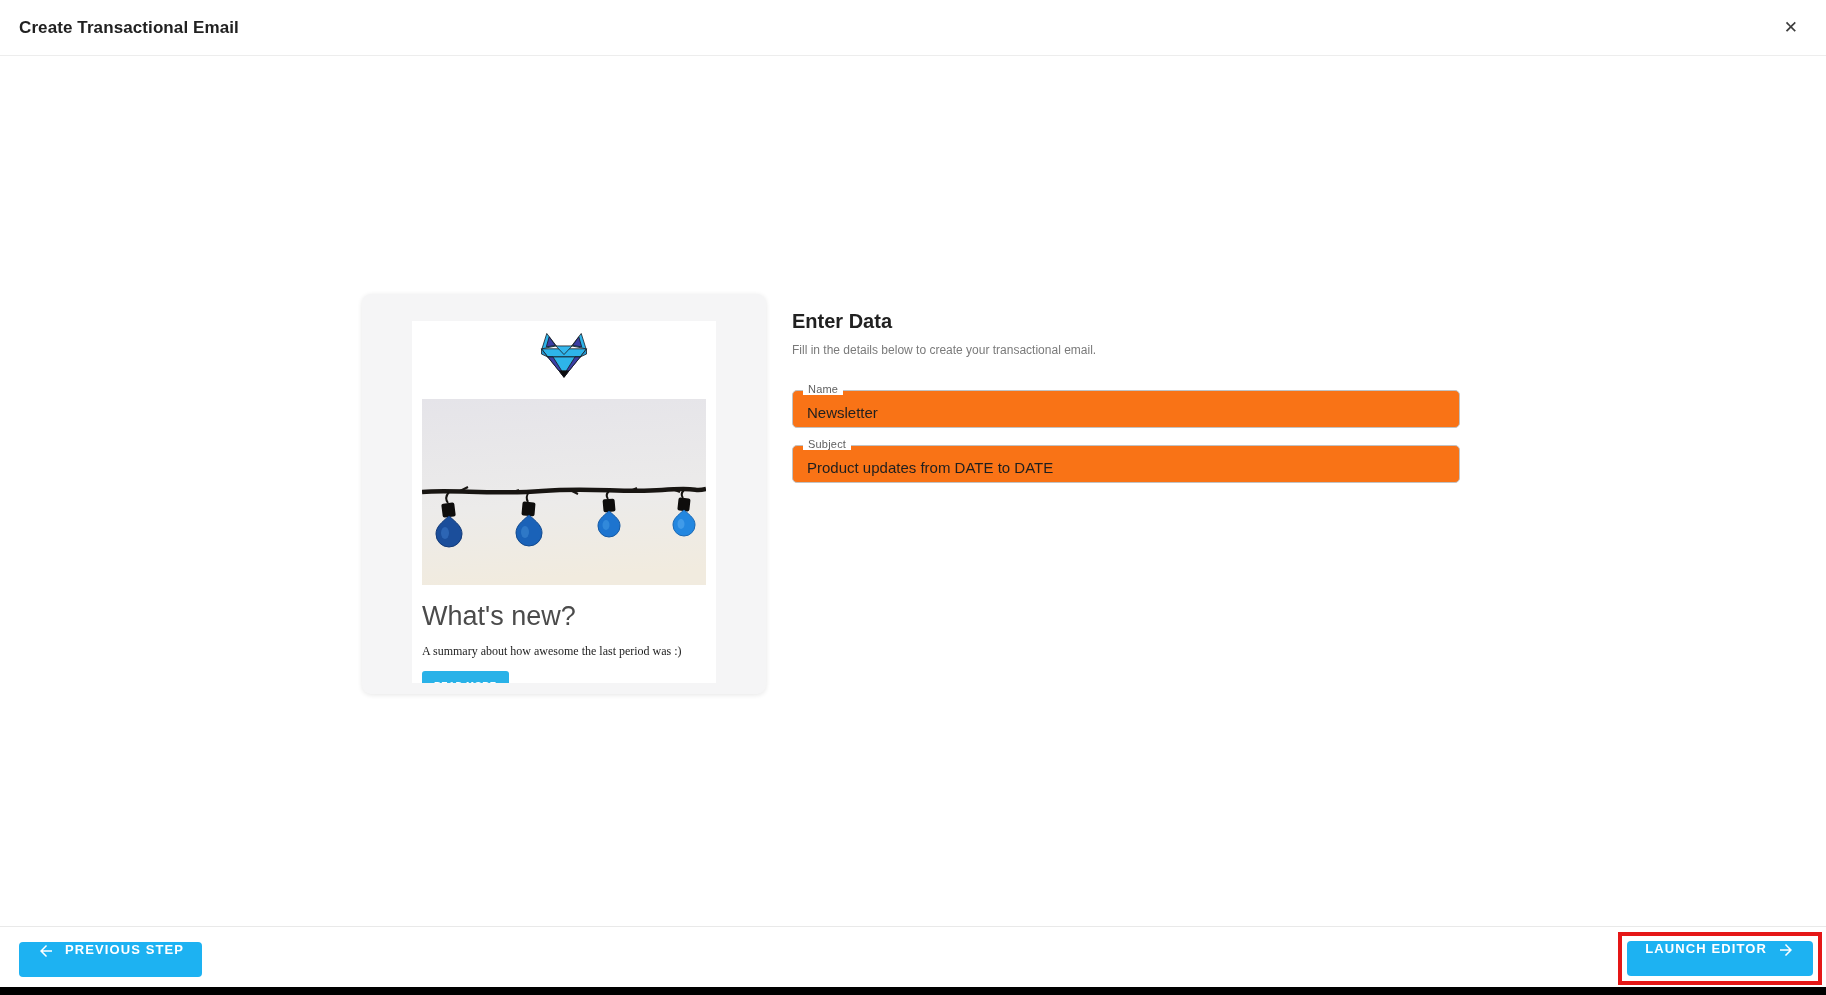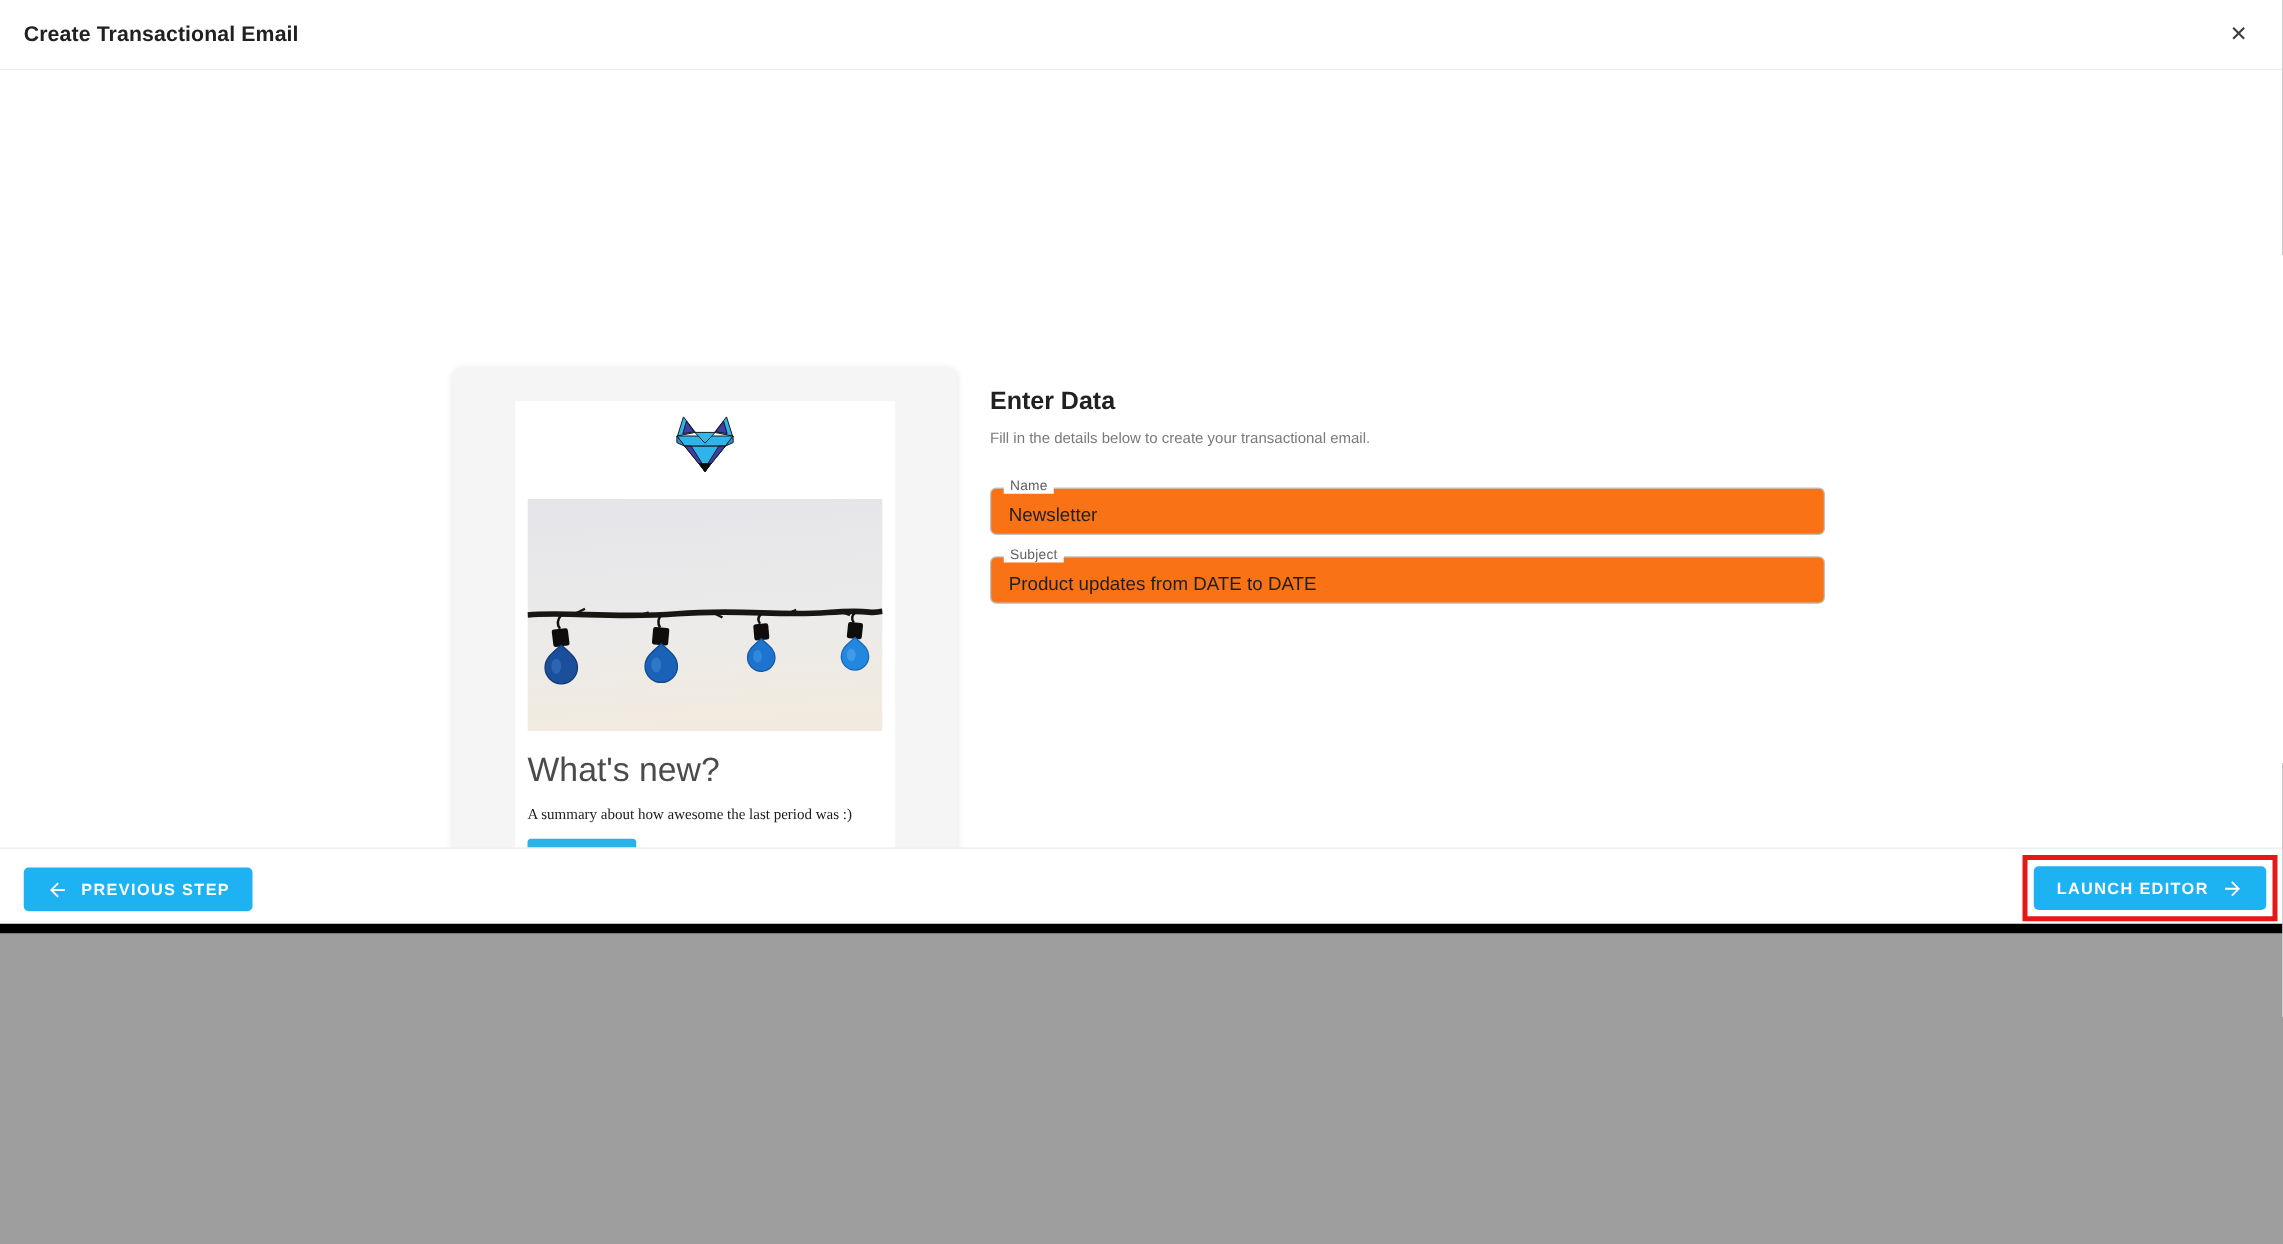--- a/index.html
+++ b/index.html
@@ -1,18 +1,18 @@
 <!DOCTYPE html>
 <html><head>
 <meta charset="utf-8">
 <style>
   * { margin:0; padding:0; box-sizing:border-box; }
   html,body { background:#9e9e9e; }
   .screen {
-    position:relative; width:1826px; height:747px; background:#ffffff;
+    position:relative; width:1826px; height:995px; background:#ffffff;
     font-family:"Liberation Sans", sans-serif; overflow:hidden; margin:0 auto;
   }
   
   .hdr {
     position:absolute; top:0; left:0; right:0; height:56px;
     border-bottom:1px solid #ededed; background:#fff;
     display:flex; align-items:center; justify-content:space-between;
     padding:0 24px 0 19px; z-index:5;
   }
   .hdr h1 { font-size:17px; font-weight:700; color:#212121; letter-spacing:.1px; }
@@ -62,21 +62,21 @@
     width:100%; height:100%; border:none; outline:none; background:transparent;
     padding:6px 14px 0; font-size:15px; color:#1f1f1f;
     font-family:"Liberation Sans", sans-serif;
   }
   
   .ftr {
     position:absolute; left:0; right:0; bottom:8px; height:61px;
     background:#fff; border-top:1px solid #e9e9e9;
   }
   .btn {
-    display:flex; align-items:center; gap:10px; background:#1db2f2; color:#fff;
+    display:flex; gap:10px; background:#1db2f2; color:#fff;
     border:none; border-radius:4px; height:35px; padding:0 18px; cursor:pointer;
     font-family:"Liberation Sans", sans-serif;
     font-size:13px; font-weight:700; letter-spacing:1.1px;
   }
   .prev { position:absolute; left:19px; top:15px; }
   .annotation {
     position:absolute; right:4px; top:5px; border:4px solid #e51717;
     padding:5px; background:transparent;
   }
   .black-bar { position:absolute; left:0; right:0; bottom:0; height:8px; background:#000; }

